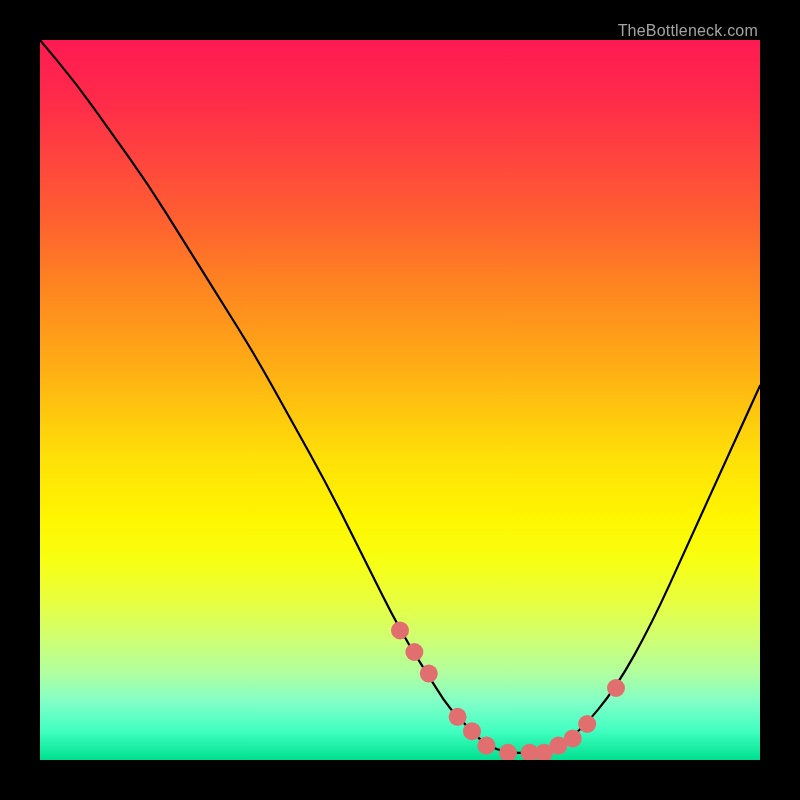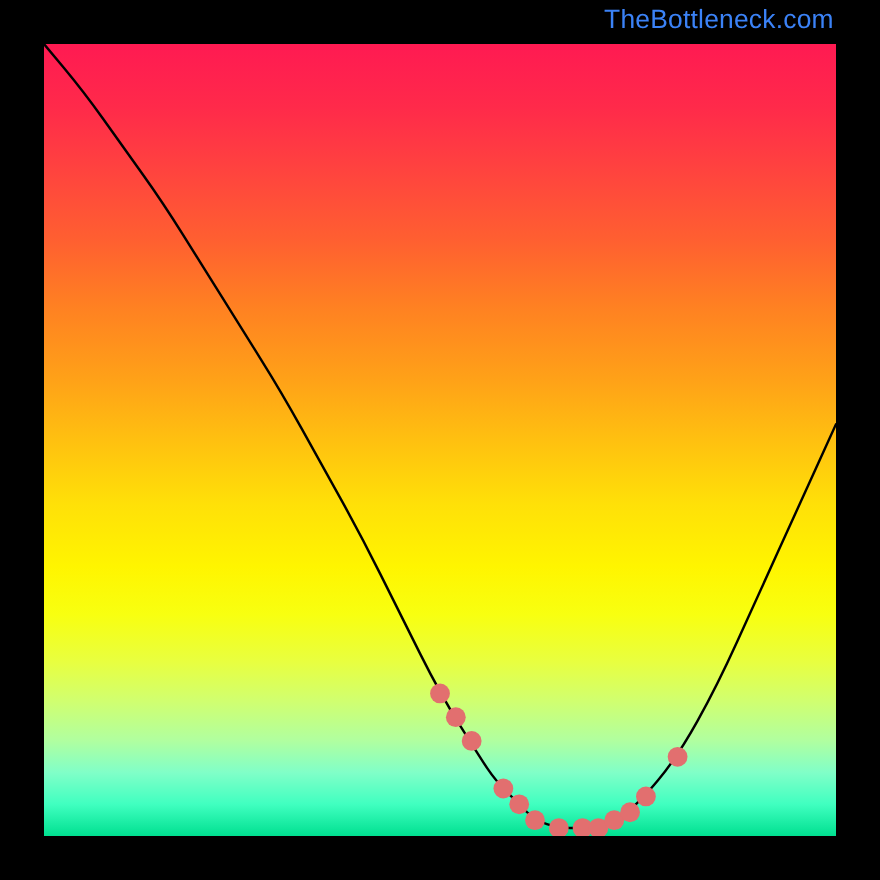--- a/index.html
+++ b/index.html
@@ -37,24 +37,24 @@
       #e8ff40 78%,
       #d0ff70 83%,
       #b0ffa0 88%,
       #80ffc8 92%,
       #40ffc0 96%,
       #00e090 100%
     );
   }
   .watermark {
     position: absolute;
-    top: 4px;
+    top: 22px;
     right: 42px;
-    color: #3b82f6;
-    font-size: 24px;
+    color: #a3a3a3;
+    font-size: 16px;
     font-weight: 500;
     letter-spacing: 0.2px;
   }
   svg.overlay {
     position: absolute;
     left: 0;
     top: 0;
     width: 720px;
     height: 720px;
   }

